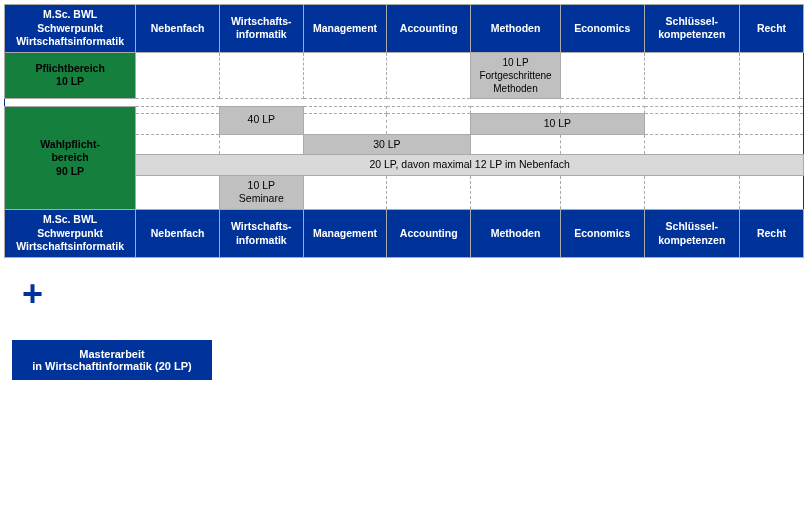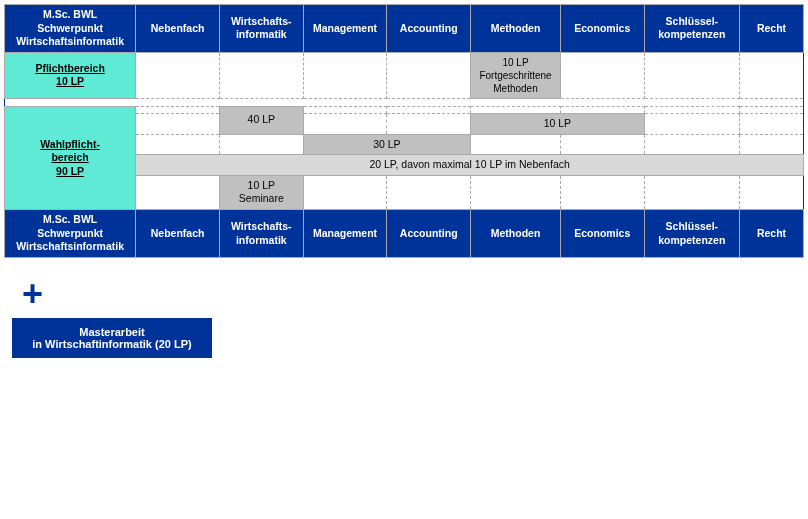--- a/index.html
+++ b/index.html
@@ -33,24 +33,23 @@
 
     .header-row th {
       background-color: #003399;
       color: #ffffff;
       font-weight: bold;
       font-size: 10.5px;
       border: 1px solid #003399;
     }
 
     .yellow-cell {
-      background-color: #5eead4;
-      font-weight: bold;
-      font-size: 10.5px;
-      text-decoration: underline;
+      background-color: #15803d;
+      font-weight: bold;
+      font-size: 10.5px;
     }
 
     .gray-cell {
       background-color: #c0c0c0;
       font-size: 10.5px;
     }
 
     .light-gray-cell {
       background-color: #d9d9d9;
       font-size: 10.5px;
@@ -78,20 +77,21 @@
 
     .masterarbeit-box {
       background-color: #003399;
       color: #ffffff;
       font-weight: bold;
       font-size: 11px;
       padding: 8px 14px;
       text-align: center;
       min-width: 200px;
       margin-left: 4px;
+      margin-top: 22px;
     }
 
     
     .dotted-cell {
       border: 1px dashed #aaa !important;
     }
   </style>
 </head>
 <body>
 
@@ -172,21 +172,21 @@
         <td class="white-cell dotted-cell"></td>
         <td class="gray-cell" colspan="2">30 LP</td>
         <td class="white-cell dotted-cell"></td>
         <td class="white-cell dotted-cell"></td>
         <td class="white-cell dotted-cell"></td>
         <td class="white-cell dotted-cell"></td>
       </tr>
 
       <tr>
         <td class="light-gray-cell" colspan="8">
-          20 LP, davon maximal 10 LP im Nebenfach
+          20 LP, davon maximal 12 LP im Nebenfach
         </td>
       </tr>
 
       <tr>
         <td class="white-cell dotted-cell"></td>
         <td class="gray-cell">10 LP<br>Seminare</td>
         <td class="white-cell dotted-cell"></td>
         <td class="white-cell dotted-cell"></td>
         <td class="white-cell dotted-cell"></td>
         <td class="white-cell dotted-cell"></td>

